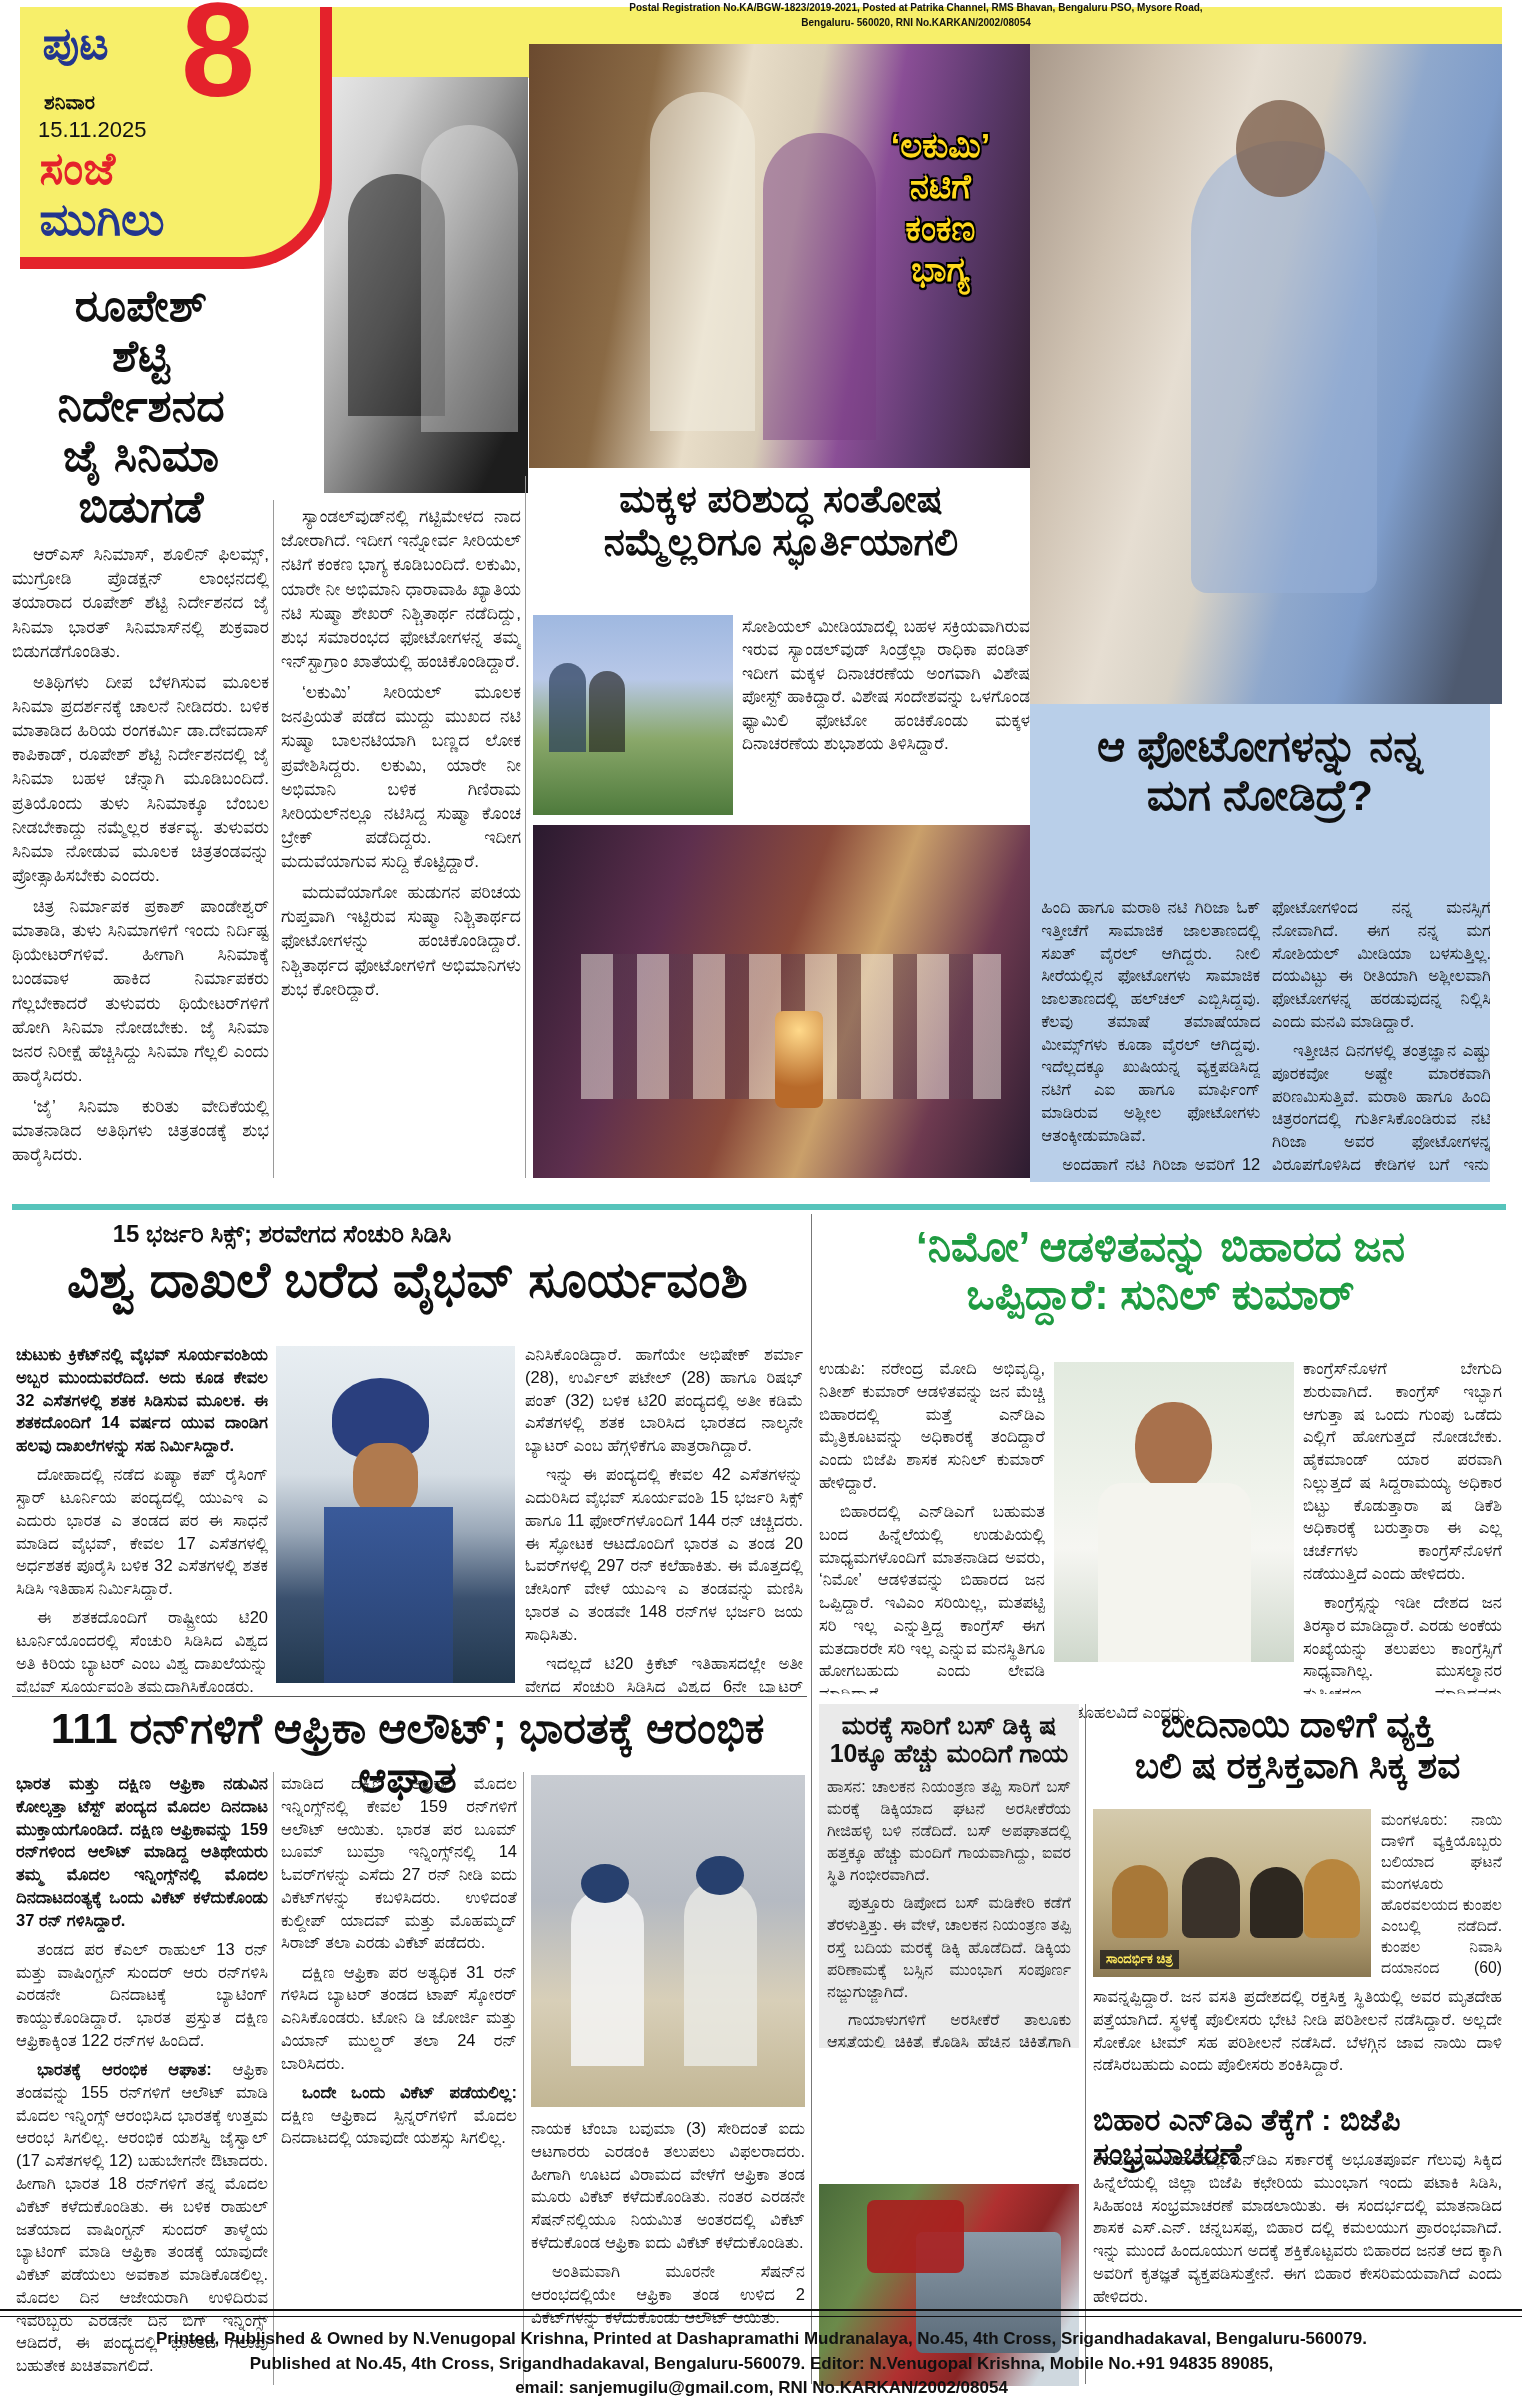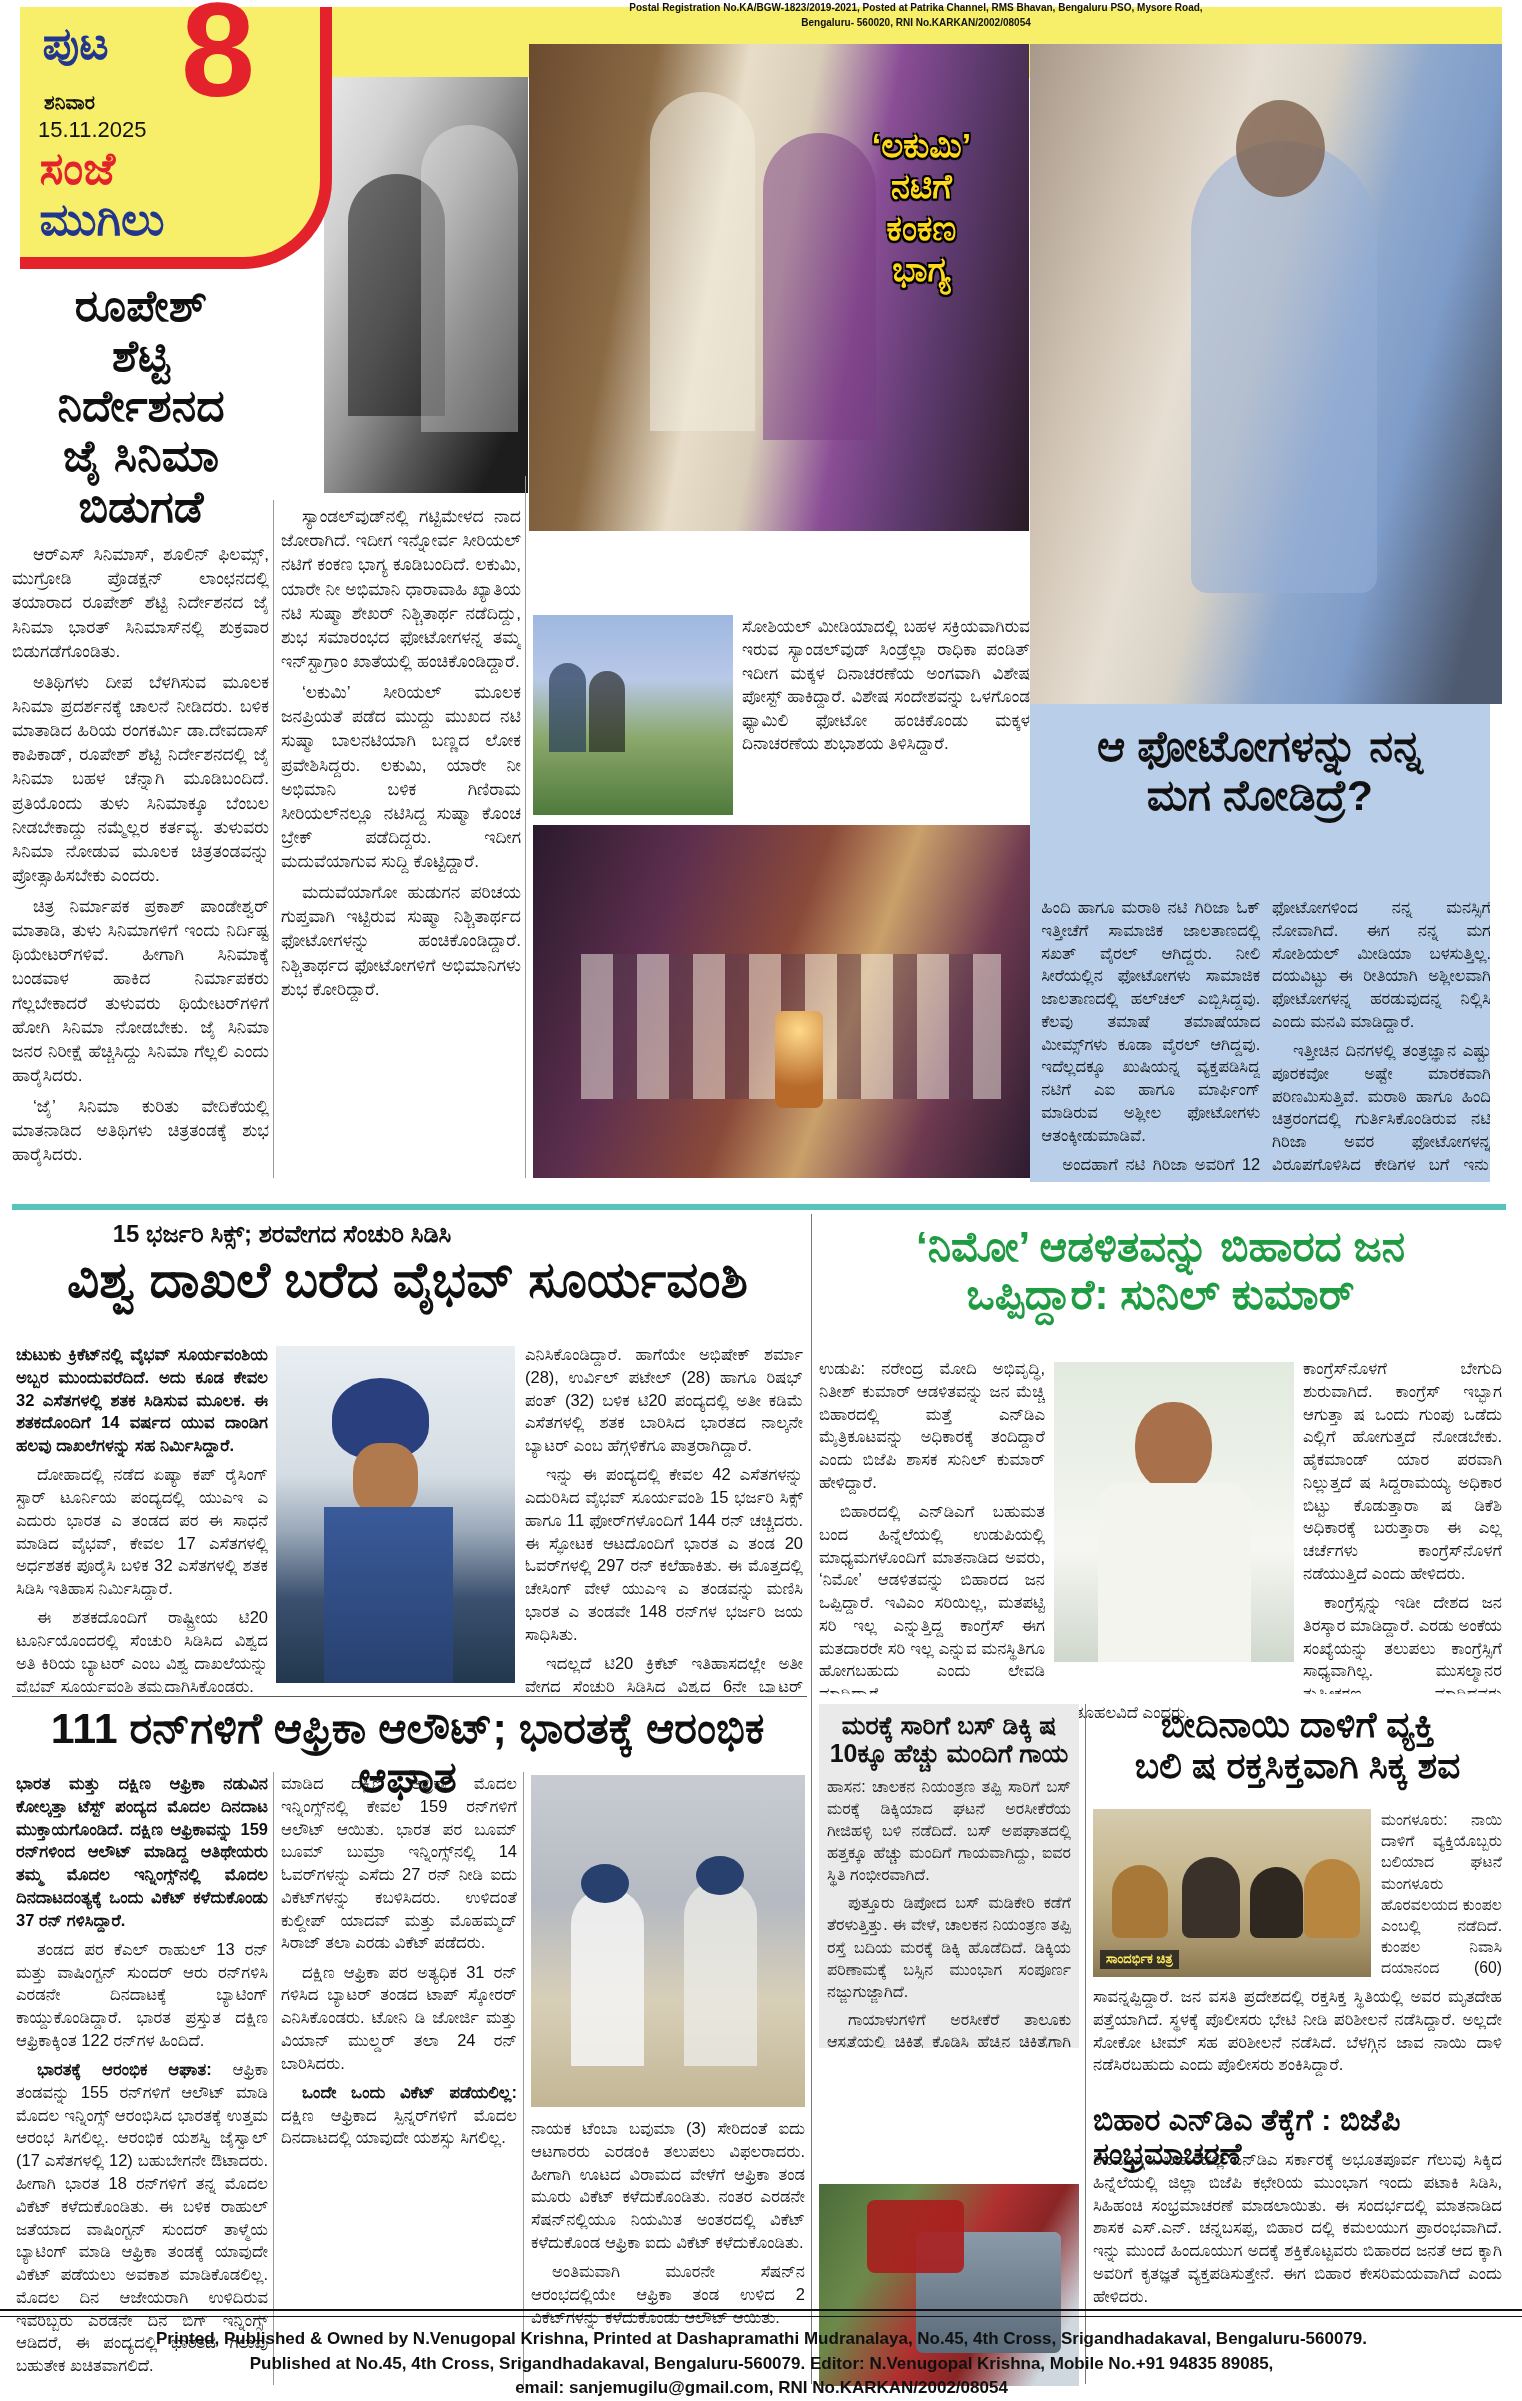--- a/index.html
+++ b/index.html
@@ -51,22 +51,22 @@
     <div class="abs red-t" style="left:19.4px;top:136px;font-size:45px;font-weight:bold;">ಸಂಜೆ</div>
     <div class="abs blue-t" style="left:19.4px;top:187px;font-size:45px;font-weight:bold;">ಮುಗಿಲು</div>
   </div>
 
   <div class="abs photo" style="left:324px;top:77px;width:204px;height:416px;
        background:linear-gradient(115deg,#e8e8e8 0%,#cfcfcf 22%,#9a9a9a 45%,#5a5a5a 65%,#1d1d1d 88%);">
     <div class="abs" style="left:24px;top:97px;width:97px;height:242px;border-radius:48px 48px 0 0;background:rgba(20,20,20,.55);"></div>
     <div class="abs" style="left:97px;top:48px;width:97px;height:307px;border-radius:48px 48px 0 0;background:rgba(245,245,245,.35);"></div>
   </div>
 
-  <div class="abs photo" style="left:529px;top:44px;width:500px;height:487px;
-       background:linear-gradient(100deg,#6b4a2f 0%,#8a6a45 22%,#e8ddc8 38%,#d8cdb8 50%,#8a4e96 64%,#5d3a6e 78%,#2a1c26 100%);">
+  <div class="abs photo" style="left:529px;top:44px;width:500px;height:424px;
+       background:linear-gradient(100deg,#6b4a2f 0%,#8a6a45 22%,#e8ddc8 38%,#d8cdb8 50%,#8a4e96 64%,#5d3a6e 78%,#2a1c26 100%);padding-left:19px;">
     <div class="abs" style="left:121px;top:48px;width:105px;height:339px;border-radius:52px 52px 0 0;background:rgba(240,236,224,.55);"></div>
     <div class="abs" style="left:234px;top:89px;width:113px;height:307px;border-radius:56px 56px 0 0;background:rgba(120,60,130,.5);"></div>
 
     <div class="abs ctr" style="right:6.5px;top:81px;width:202px;">
       <div class="badge-line">‘ಲಕುಮಿ’</div>
       <div class="badge-line">ನಟಿಗೆ</div>
       <div class="badge-line">ಕಂಕಣ</div>
       <div class="badge-line">ಭಾಗ್ಯ</div>
     </div>
   </div>
@@ -92,20 +92,24 @@
   </div>
 
   <div class="abs vline" style="left:273px;top:500px;height:678px;"></div>
   <div class="abs just body-md ov" style="left:281px;top:504px;width:240px;height:675px;">
     <p>ಸ್ಯಾಂಡಲ್‌ವುಡ್‌ನಲ್ಲಿ ಗಟ್ಟಿಮೇಳದ ನಾದ ಜೋರಾಗಿದೆ. ಇದೀಗ ಇನ್ನೋರ್ವ ಸೀರಿಯಲ್ ನಟಿಗೆ ಕಂಕಣ ಭಾಗ್ಯ ಕೂಡಿಬಂದಿದೆ. ಲಕುಮಿ, ಯಾರೇ ನೀ ಅಭಿಮಾನಿ ಧಾರಾವಾಹಿ ಖ್ಯಾತಿಯ ನಟಿ ಸುಷ್ಮಾ ಶೇಖರ್ ನಿಶ್ಚಿತಾರ್ಥ ನಡೆದಿದ್ದು, ಶುಭ ಸಮಾರಂಭದ ಫೋಟೋಗಳನ್ನ ತಮ್ಮ ಇನ್‌ಸ್ಟಾಗ್ರಾಂ ಖಾತೆಯಲ್ಲಿ ಹಂಚಿಕೊಂಡಿದ್ದಾರೆ.</p>
     <p>‘ಲಕುಮಿ’ ಸೀರಿಯಲ್ ಮೂಲಕ ಜನಪ್ರಿಯತೆ ಪಡೆದ ಮುದ್ದು ಮುಖದ ನಟಿ ಸುಷ್ಮಾ ಬಾಲನಟಿಯಾಗಿ ಬಣ್ಣದ ಲೋಕ ಪ್ರವೇಶಿಸಿದ್ದರು. ಲಕುಮಿ, ಯಾರೇ ನೀ ಅಭಿಮಾನಿ ಬಳಿಕ ಗಿಣಿರಾಮ ಸೀರಿಯಲ್‌ನಲ್ಲೂ ನಟಿಸಿದ್ದ ಸುಷ್ಮಾ ಕೊಂಚ ಬ್ರೇಕ್ ಪಡೆದಿದ್ದರು. ಇದೀಗ ಮದುವೆಯಾಗುವ ಸುದ್ದಿ ಕೊಟ್ಟಿದ್ದಾರೆ.</p>
     <p>ಮದುವೆಯಾಗೋ ಹುಡುಗನ ಪರಿಚಯ ಗುಪ್ತವಾಗಿ ಇಟ್ಟಿರುವ ಸುಷ್ಮಾ ನಿಶ್ಚಿತಾರ್ಥದ ಫೋಟೋಗಳನ್ನು ಹಂಚಿಕೊಂಡಿದ್ದಾರೆ. ನಿಶ್ಚಿತಾರ್ಥದ ಫೋಟೋಗಳಿಗೆ ಅಭಿಮಾನಿಗಳು ಶುಭ ಕೋರಿದ್ದಾರೆ.</p>
   </div>
 
   <div class="abs vline" style="left:525px;top:476px;height:702px;"></div>
+  <div class="abs ctr headline-k" style="left:533px;top:478px;width:496px;font-size:38px;">
+    <div>ಮಕ್ಕಳ ಪರಿಶುದ್ಧ ಸಂತೋಷ</div>
+    <div>ನಮ್ಮೆಲ್ಲರಿಗೂ ಸ್ಫೂರ್ತಿಯಾಗಲಿ</div>
+  </div>
   <div class="abs photo" style="left:533px;top:615px;width:200px;height:200px;
        background:linear-gradient(#9fb8e0 0%,#b8c8e8 32%,#8aa86a 62%,#4e7a3c 100%);">
     <div class="abs" style="left:16px;top:48px;width:37px;height:89px;border-radius:18.6px 18.6px 0 0;background:rgba(40,60,90,.7);"></div>
     <div class="abs" style="left:56px;top:56px;width:36px;height:81px;border-radius:18px 18px 0 0;background:rgba(30,30,30,.65);"></div>
   </div>
   <div class="abs just body-sm ov" style="left:742px;top:615px;width:288px;height:202px;font-size:17px;">
     <p class="nofirst">ಸೋಶಿಯಲ್ ಮೀಡಿಯಾದಲ್ಲಿ ಬಹಳ ಸಕ್ರಿಯವಾಗಿರುವ ಇರುವ ಸ್ಯಾಂಡಲ್‌ವುಡ್ ಸಿಂಡ್ರೆಲ್ಲಾ ರಾಧಿಕಾ ಪಂಡಿತ್ ಇದೀಗ ಮಕ್ಕಳ ದಿನಾಚರಣೆಯ ಅಂಗವಾಗಿ ವಿಶೇಷ ಪೋಸ್ಟ್ ಹಾಕಿದ್ದಾರೆ. ವಿಶೇಷ ಸಂದೇಶವನ್ನು ಒಳಗೊಂಡ ಫ್ಯಾಮಿಲಿ ಫೋಟೋ ಹಂಚಿಕೊಂಡು ಮಕ್ಕಳ ದಿನಾಚರಣೆಯ ಶುಭಾಶಯ ತಿಳಿಸಿದ್ದಾರೆ.</p>
   </div>
   <div class="abs photo" style="left:533px;top:825px;width:498px;height:353px;
        background:linear-gradient(110deg,#2a1a2e 0%,#5e2f4e 26%,#8a4a3a 48%,#caa06a 62%,#6e3a50 80%,#2c1c30 100%);">

